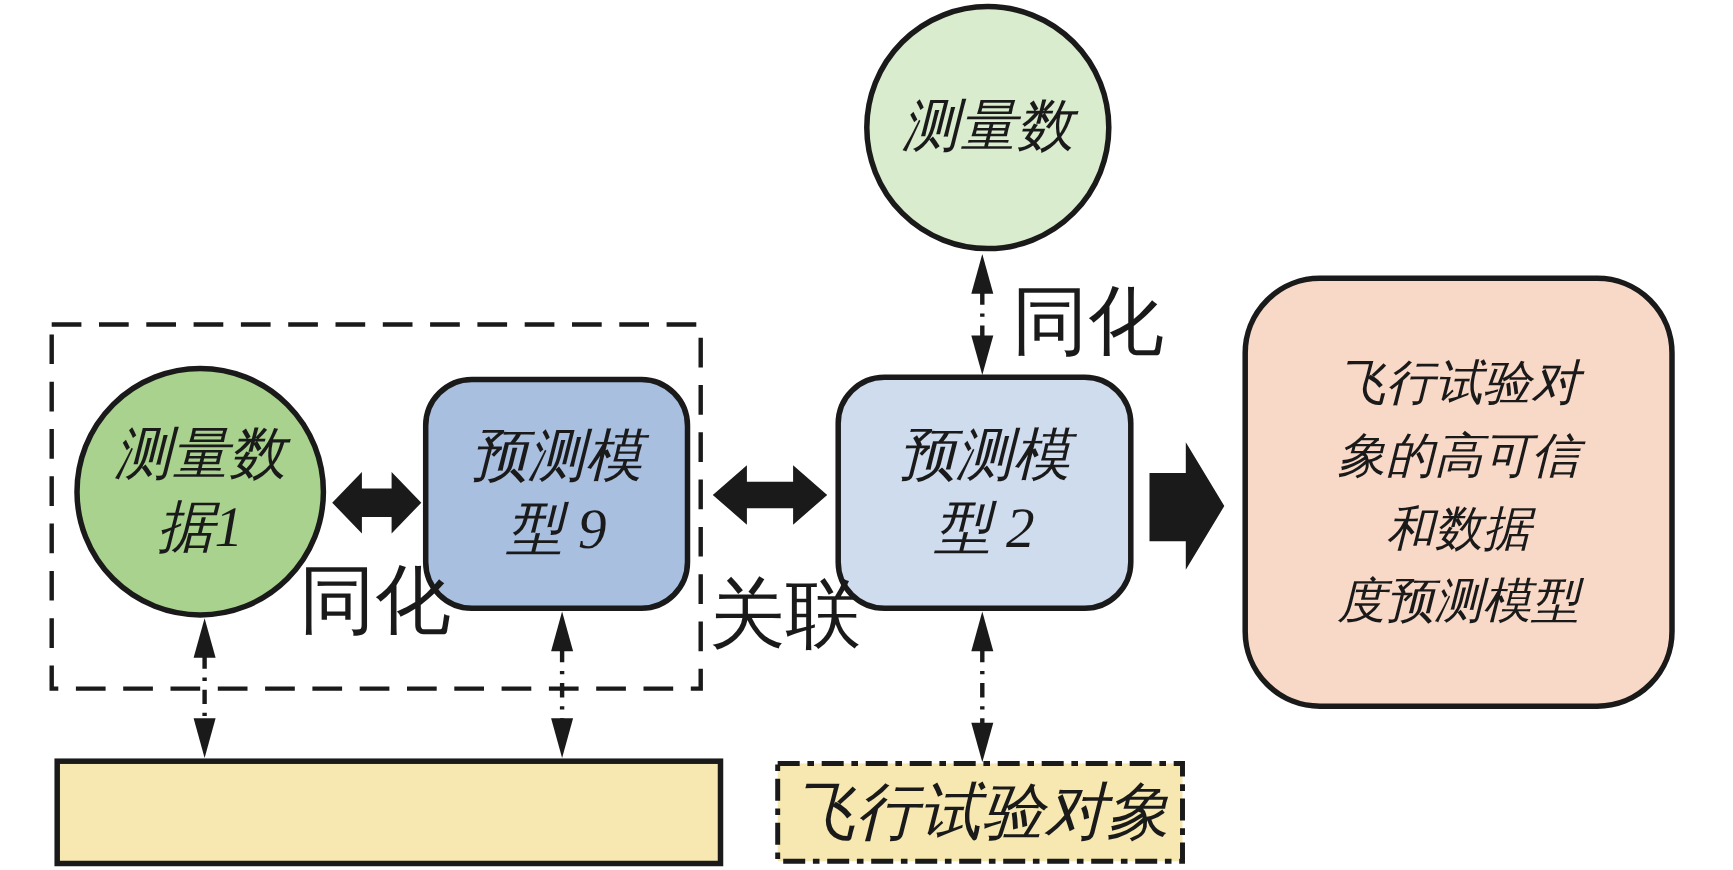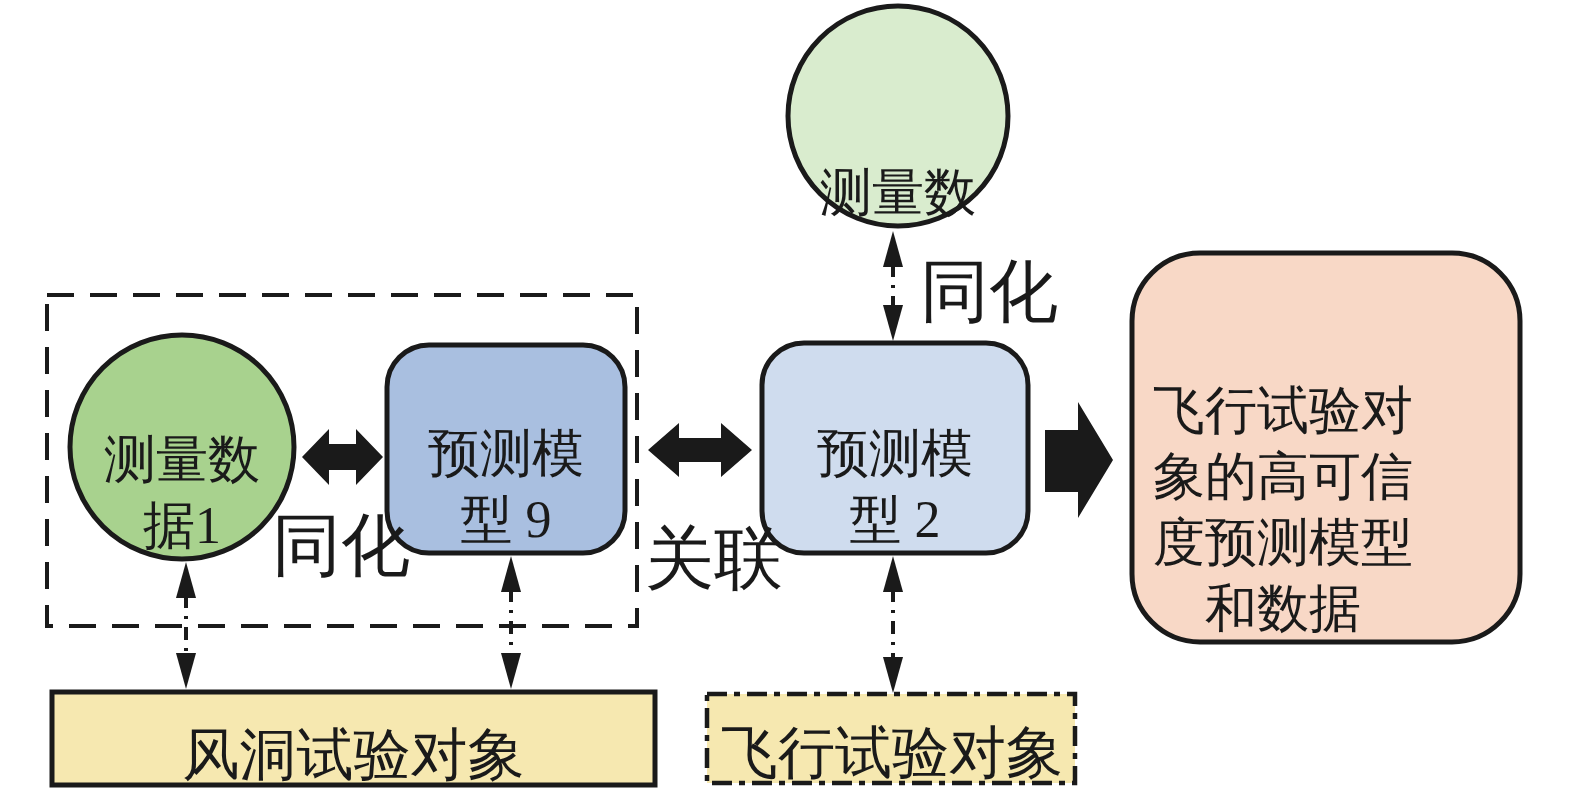--- a/index.html
+++ b/index.html
@@ -11,26 +11,27 @@
     font-family: "Liberation Serif", "DejaVu Serif", serif;
     color: #1a1a1a;
     overflow: hidden;
   }
   .layer { position: absolute; left: 0; top: 0; }
   .node-text {
     position: absolute;
     display: flex;
     flex-direction: column;
     align-items: center;
-    justify-content: flex-end;
+    justify-content: center;
     text-align: center;
     font-size: 52px;
     line-height: 66px;
     white-space: pre;
     color: #1a1a1a;
+    font-style: italic;
   }
   .edge-label {
     position: absolute;
     font-size: 69px;
     line-height: 60px;
     white-space: pre;
     color: #1a1a1a;
   }
   .bottom-label { font-size: 57px; line-height: 60px; }
 </style>
@@ -100,30 +101,27 @@
   <div class="node-text" style="left:387px; top:345px; width:238px; height:208px;">
     <div>预测模</div>
     <div>型 9</div>
   </div>
 
   <div class="node-text" style="left:762px; top:343px; width:266px; height:210px;">
     <div>预测模</div>
     <div>型 2</div>
   </div>
 
-  <div class="node-text" style="left:1089px; top:253px; width:388px; height:389px; font-size:52px;">
+  <div class="node-text" style="left:1132px; top:253px; width:388px; height:389px; font-size:44px;">
     <div>飞行试验对</div>
     <div>象的高可信</div>
+    <div>和数据</div>
     <div>度预测模型</div>
-    <div>和数据</div>
   </div>
 
-  <div class="node-text bottom-label" style="left:52px; top:692px; width:603px; height:93px;">
-    <div>风洞试验对象</div>
-  </div>
 
   <div class="node-text bottom-label" style="left:708px; top:694px; width:368px; height:89px;">
     <div>飞行试验对象</div>
   </div>
 
   <div class="edge-label" style="left:920px; top:262px;">同化</div>
 
   <div class="edge-label" style="left:272px; top:516px;">同化</div>
 
   <div class="edge-label" style="left:645px; top:529px;">关联</div>

